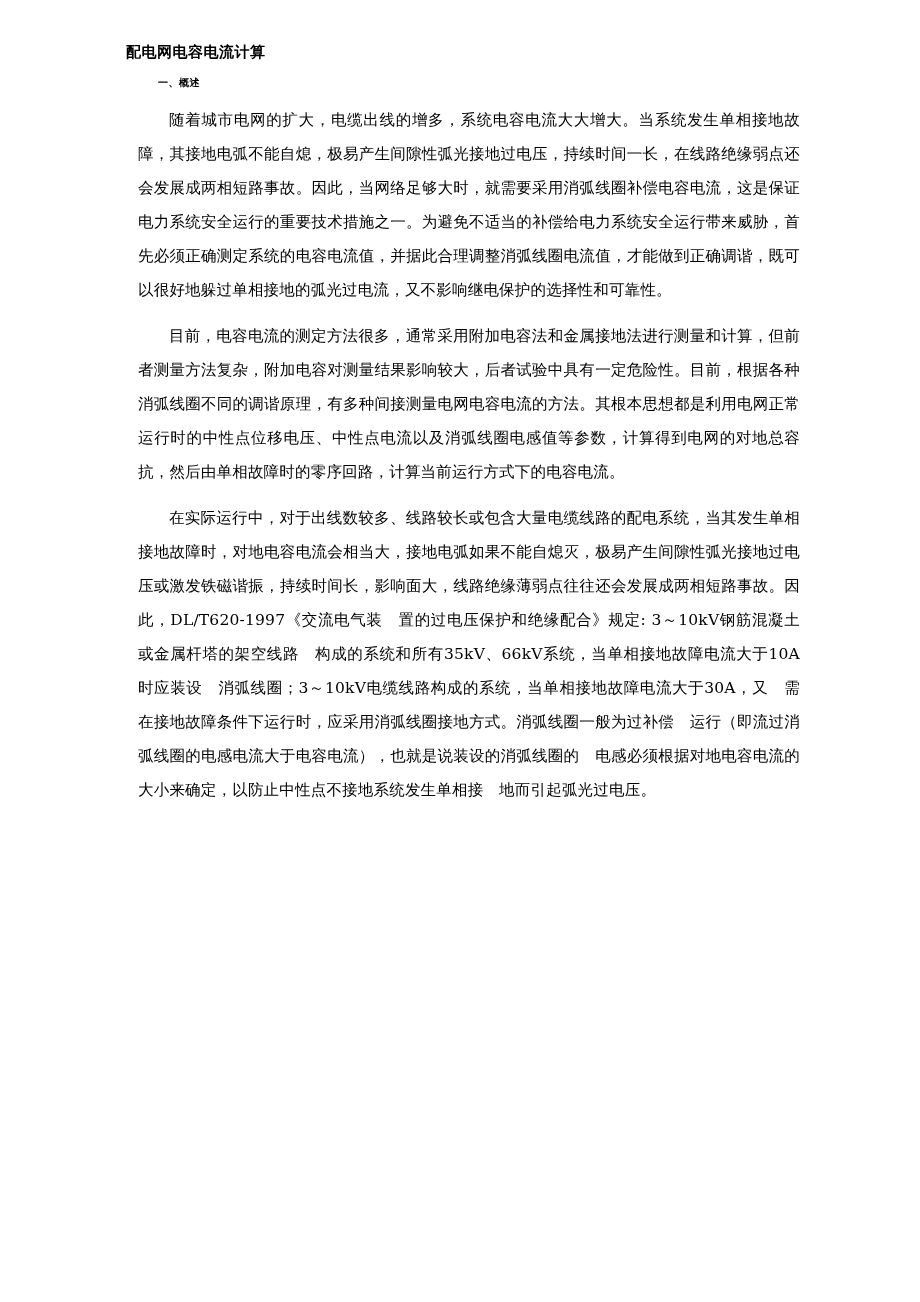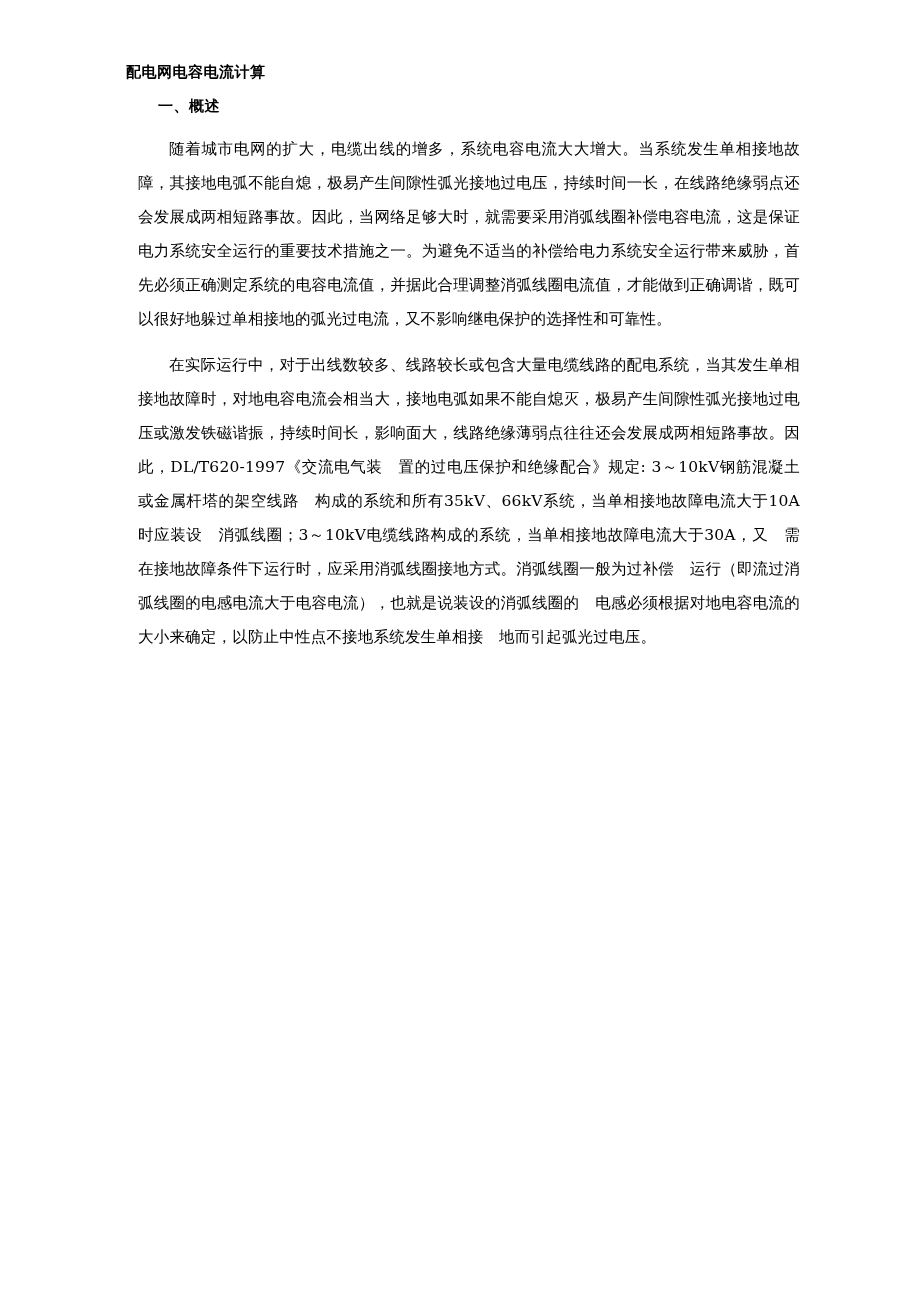--- a/index.html
+++ b/index.html
@@ -13,33 +13,33 @@
     font-family: "DejaVu Serif", "Liberation Serif", serif;
     color: #000000;
     overflow: hidden;
   }
   .page {
     position: relative;
     width: 920px;
     height: 1068px;
     background: #ffffff;
     box-sizing: border-box;
-    padding: 60px 108px 40px 126px;
+    padding: 40px 108px 40px 126px;
   }
   .doc-title {
     font-family: "DejaVu Sans", "Liberation Sans", sans-serif;
     font-size: 15px;
     font-weight: bold;
     letter-spacing: 0.5px;
     margin: 0 0 10px 0;
     line-height: 1.6;
   }
   .section-heading {
     font-family: "DejaVu Sans", "Liberation Sans", sans-serif;
-    font-size: 15px;
+    font-size: 10px;
     font-weight: bold;
     letter-spacing: 0.5px;
     margin: 0 0 4px 0;
     padding-left: 32px;
     line-height: 1.7;
   }
   .para {
     font-family: "DejaVu Serif", "Liberation Serif", serif;
     font-size: 15.5px;
     line-height: 34px;
@@ -56,15 +56,16 @@
 </head>
 <body>
 
 <div class="page">
 
   <h1 class="doc-title">配电网电容电流计算</h1>
 
   <h2 class="section-heading">一、概述</h2>
 
   <p class="para">随着城市电网的扩大，电缆出线的增多，系统电容电流大大增大。当系统发生单相接地故障，其接地电弧不能自熄，极易产生间隙性弧光接地过电压，持续时间一长，在线路绝缘弱点还会发展成两相短路事故。因此，当网络足够大时，就需要采用消弧线圈补偿电容电流，这是保证电力系统安全运行的重要技术措施之一。为避免不适当的补偿给电力系统安全运行带来威胁，首先必须正确测定系统的电容电流值，并据此合理调整消弧线圈电流值，才能做到正确调谐，既可以很好地躲过单相接地的弧光过电流，又不影响继电保护的选择性和可靠性。</p>
+  <p class="para">目前，电容电流的测定方法很多，通常采用附加电容法和金属接地法进行测量和计算，但前者测量方法复杂，附加电容对测量结果影响较大，后者试验中具有一定危险性。目前，根据各种消弧线圈不同的调谐原理，有多种间接测量电网电容电流的方法。其根本思想都是利用电网正常运行时的中性点位移电压、中性点电流以及消弧线圈电感值等参数，计算得到电网的对地总容抗，然后由单相故障时的零序回路，计算当前运行方式下的电容电流。</p>
   <p class="para">在实际运行中，对于出线数较多、线路较长或包含大量电缆线路的配电系统，当其发生单相接地故障时，对地电容电流会相当大，接地电弧如果不能自熄灭，极易产生间隙性弧光接地过电压或激发铁磁谐振，持续时间长，影响面大，线路绝缘薄弱点往往还会发展成两相短路事故。因此，DL/T620-1997《交流电气装　置的过电压保护和绝缘配合》规定: 3～10kV钢筋混凝土或金属杆塔的架空线路　构成的系统和所有35kV、66kV系统，当单相接地故障电流大于10A时应装设　消弧线圈；3～10kV电缆线路构成的系统，当单相接地故障电流大于30A，又　需在接地故障条件下运行时，应采用消弧线圈接地方式。消弧线圈一般为过补偿　运行（即流过消弧线圈的电感电流大于电容电流），也就是说装设的消弧线圈的　电感必须根据对地电容电流的大小来确定，以防止中性点不接地系统发生单相接　地而引起弧光过电压。</p>
 
 </div>
 
 </body></html>

